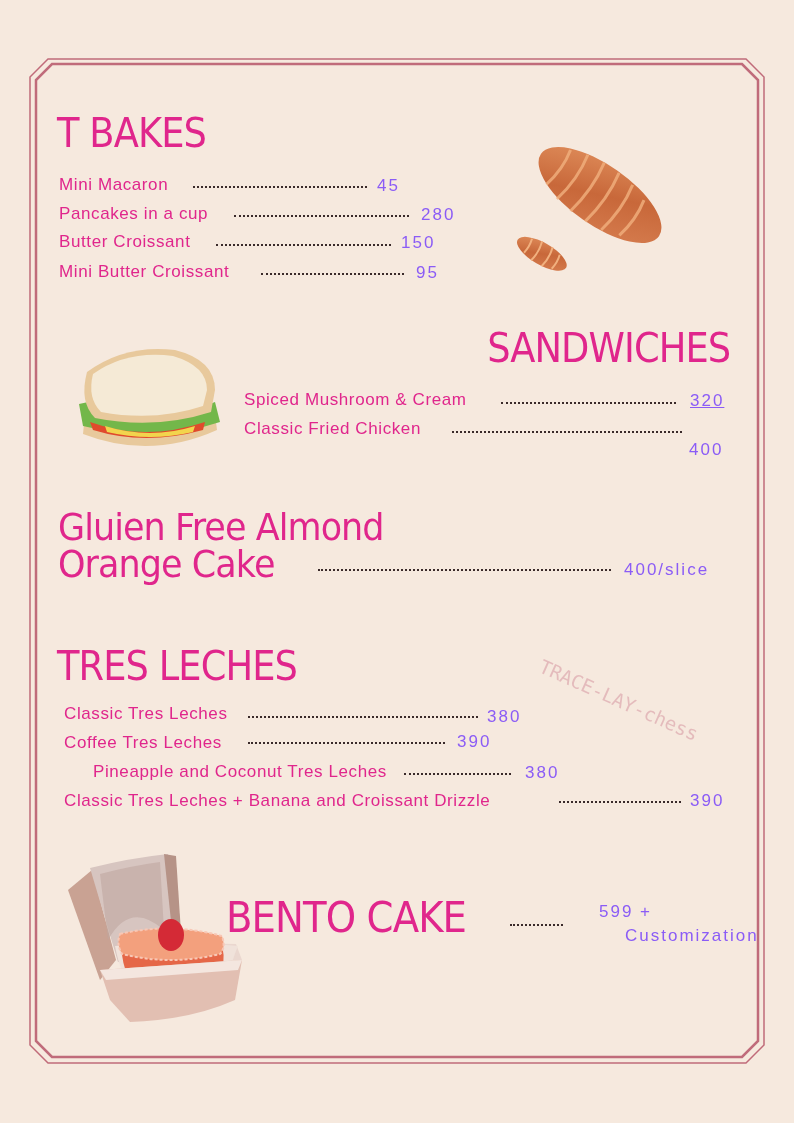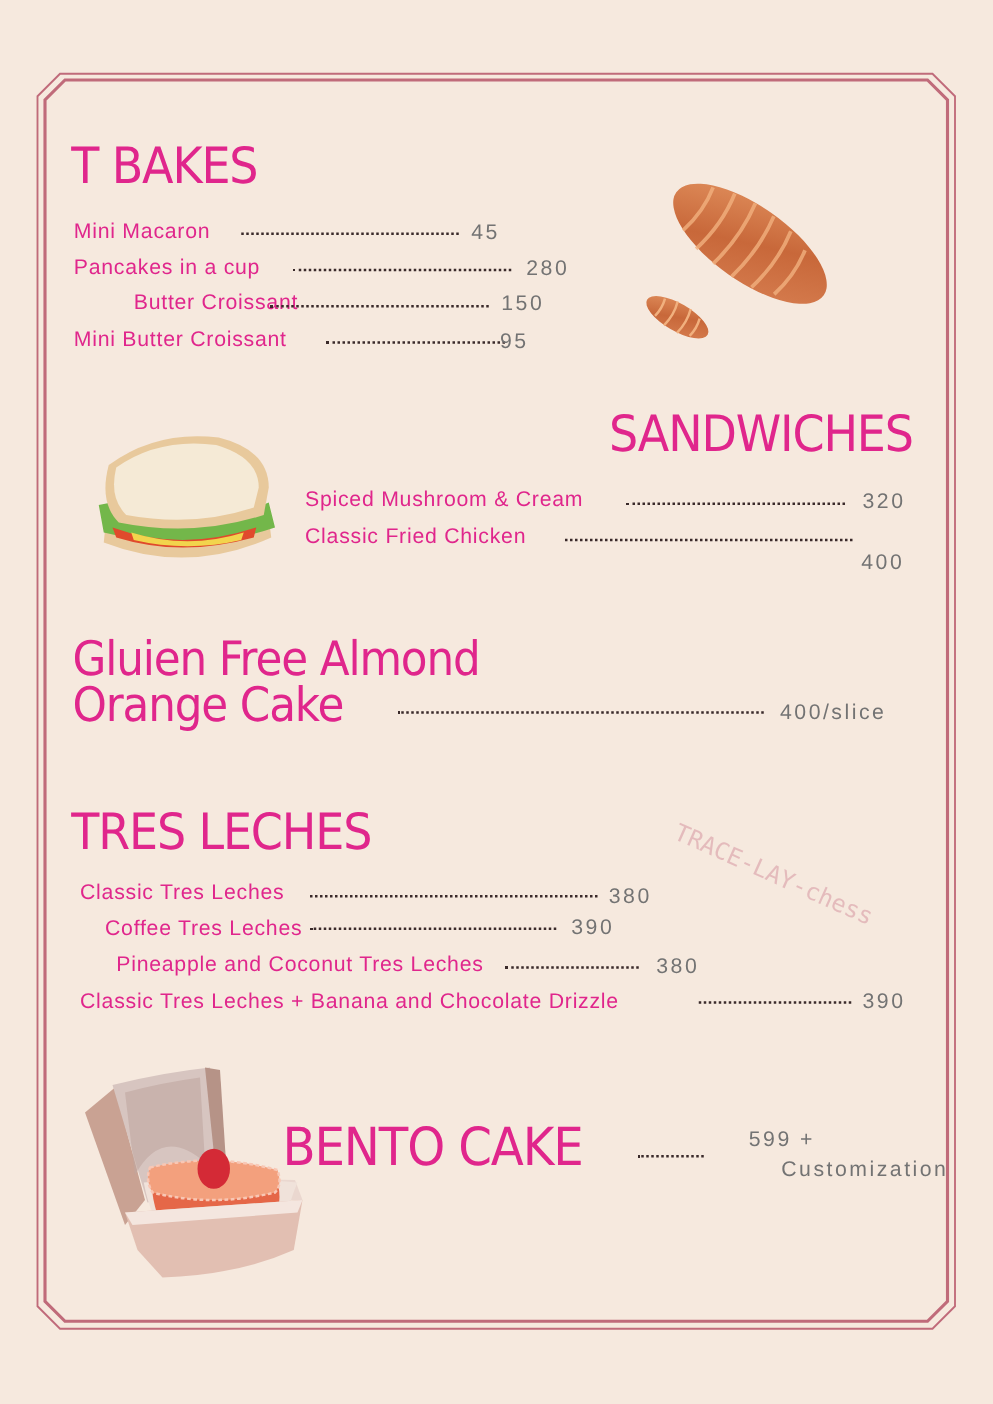--- a/index.html
+++ b/index.html
@@ -12,21 +12,21 @@
     .frame { position:absolute; left:0; top:0; width:794px; height:1123px; pointer-events:none; }
     .abs { position:absolute; }
     .heading {
       font-family:"DejaVu Sans", sans-serif;
       font-weight:normal; color:#e0268c;
       letter-spacing:-1px; white-space:nowrap;
       transform:scaleX(0.92); transform-origin:left center;
     }
     .heading.right { transform-origin:right center; }
     .item { font-size:17px; letter-spacing:0.6px; white-space:nowrap; color:#e0268c; }
-    .price { font-size:17px; letter-spacing:2px; white-space:nowrap; color:#737373; }
+    .price { font-size:17px; letter-spacing:2px; white-space:nowrap; color:#8b5cf6; }
     .dots {
       border-bottom:2px dotted #3a2a2a; height:0;
     }
     .watermark {
       font-family:"DejaVu Sans Mono", monospace; font-size:19px;
       color:rgba(214,150,160,0.55); white-space:nowrap;
       transform:rotate(24deg); transform-origin:left top;
     }
   </style>
 </head>
@@ -44,28 +44,28 @@
     <span class="abs item" style="left:59px; top:175px;text-align:right;">Mini Macaron</span>
     <span class="abs dots" style="left:193px; top:186px; width:174px;"></span>
     <span class="abs price" style="left:377px; top:176px;">45</span>
   </div>
   <div>
     <span class="abs item" style="left:59px; top:204px;">Pancakes in a cup</span>
     <span class="abs dots" style="left:234px; top:215px; width:175px;"></span>
     <span class="abs price" style="left:421px; top:205px;">280</span>
   </div>
   <div>
-    <span class="abs item" style="left:59px; top:232px;margin-left:48px;">Butter Croissant</span>
+    <span class="abs item" style="left:59px; top:232px;">Butter Croissant</span>
     <span class="abs dots" style="left:216px; top:244px; width:175px;"></span>
     <span class="abs price" style="left:401px; top:233px;">150</span>
   </div>
   <div>
     <span class="abs item" style="left:59px; top:262px;">Mini Butter Croissant</span>
     <span class="abs dots" style="left:261px; top:273px; width:143px;"></span>
-    <span class="abs price" style="left:400px; top:263px;">95</span>
+    <span class="abs price" style="left:416px; top:263px;">95</span>
   </div>
 
   <svg class="abs" style="left:505px; top:135px;" width="170" height="145" viewBox="0 0 170 145">
     <defs>
       <linearGradient id="cr" x1="0" y1="0" x2="1" y2="1">
         <stop offset="0" stop-color="#e39360"></stop>
         <stop offset="0.5" stop-color="#c8683a"></stop>
         <stop offset="1" stop-color="#d88052"></stop>
       </linearGradient>
     </defs>
@@ -79,21 +79,21 @@
     </g>
   </svg>
 </section>
 
 <section>
   <div class="abs heading right" style="right:64px; top:325px; font-size:40px;">SANDWICHES</div>
 
   <div>
     <span class="abs item" style="left:244px; top:390px;">Spiced Mushroom &amp; Cream</span>
     <span class="abs dots" style="left:501px; top:402px; width:175px;"></span>
-    <span class="abs price" style="left:690px; top:391px;">320</span>
+    <span class="abs price" style="left:690px; top:391px;text-decoration:underline;">320</span>
   </div>
   <div>
     <span class="abs item" style="left:244px; top:419px;">Classic Fried Chicken</span>
     <span class="abs dots" style="left:452px; top:431px; width:230px;"></span>
     <span class="abs price" style="left:689px; top:440px;">400</span>
   </div>
 
   <svg class="abs" style="left:65px; top:342px;" width="170" height="118" viewBox="0 0 170 118">
     <path d="M20 72 Q85 100 150 72 L152 88 Q85 118 18 92 Z" fill="#e8c99c"></path>
     <path d="M14 62 Q40 55 60 70 Q90 85 150 60 L155 80 Q90 102 18 84 Z" fill="#73b74a"></path>
@@ -113,31 +113,31 @@
 
 <section>
   <div class="abs heading" style="left:57px; top:643px; font-size:40px;">TRES LECHES</div>
 
   <div>
     <span class="abs item" style="left:64px; top:704px;">Classic Tres Leches</span>
     <span class="abs dots" style="left:248px; top:716px; width:230px;"></span>
     <span class="abs price" style="left:487px; top:707px;">380</span>
   </div>
   <div>
-    <span class="abs item" style="left:64px; top:733px;margin-left:20px;">Coffee Tres Leches</span>
+    <span class="abs item" style="left:64px; top:733px;">Coffee Tres Leches</span>
     <span class="abs dots" style="left:248px; top:742px; width:197px;"></span>
     <span class="abs price" style="left:457px; top:732px;">390</span>
   </div>
   <div>
     <span class="abs item" style="left:64px; top:762px;margin-left:29px;">Pineapple and Coconut Tres Leches</span>
     <span class="abs dots" style="left:404px; top:773px; width:107px;"></span>
     <span class="abs price" style="left:525px; top:763px;">380</span>
   </div>
   <div>
-    <span class="abs item" style="left:64px; top:791px;">Classic Tres Leches + Banana and Chocolate Drizzle</span>
+    <span class="abs item" style="left:64px; top:791px;">Classic Tres Leches + Banana and Croissant Drizzle</span>
     <span class="abs dots" style="left:559px; top:801px; width:122px;"></span>
     <span class="abs price" style="left:690px; top:791px;">390</span>
   </div>
 </section>
 
 <div class="abs watermark" style="left:545px; top:655px;">TRACE-LAY-chess</div>
 
 <section>
   <svg class="abs" style="left:60px; top:850px;" width="190" height="175" viewBox="0 0 190 175">
     <path d="M8 40 L32 20 L56 110 L40 130 Z" fill="#c9a293"></path>

